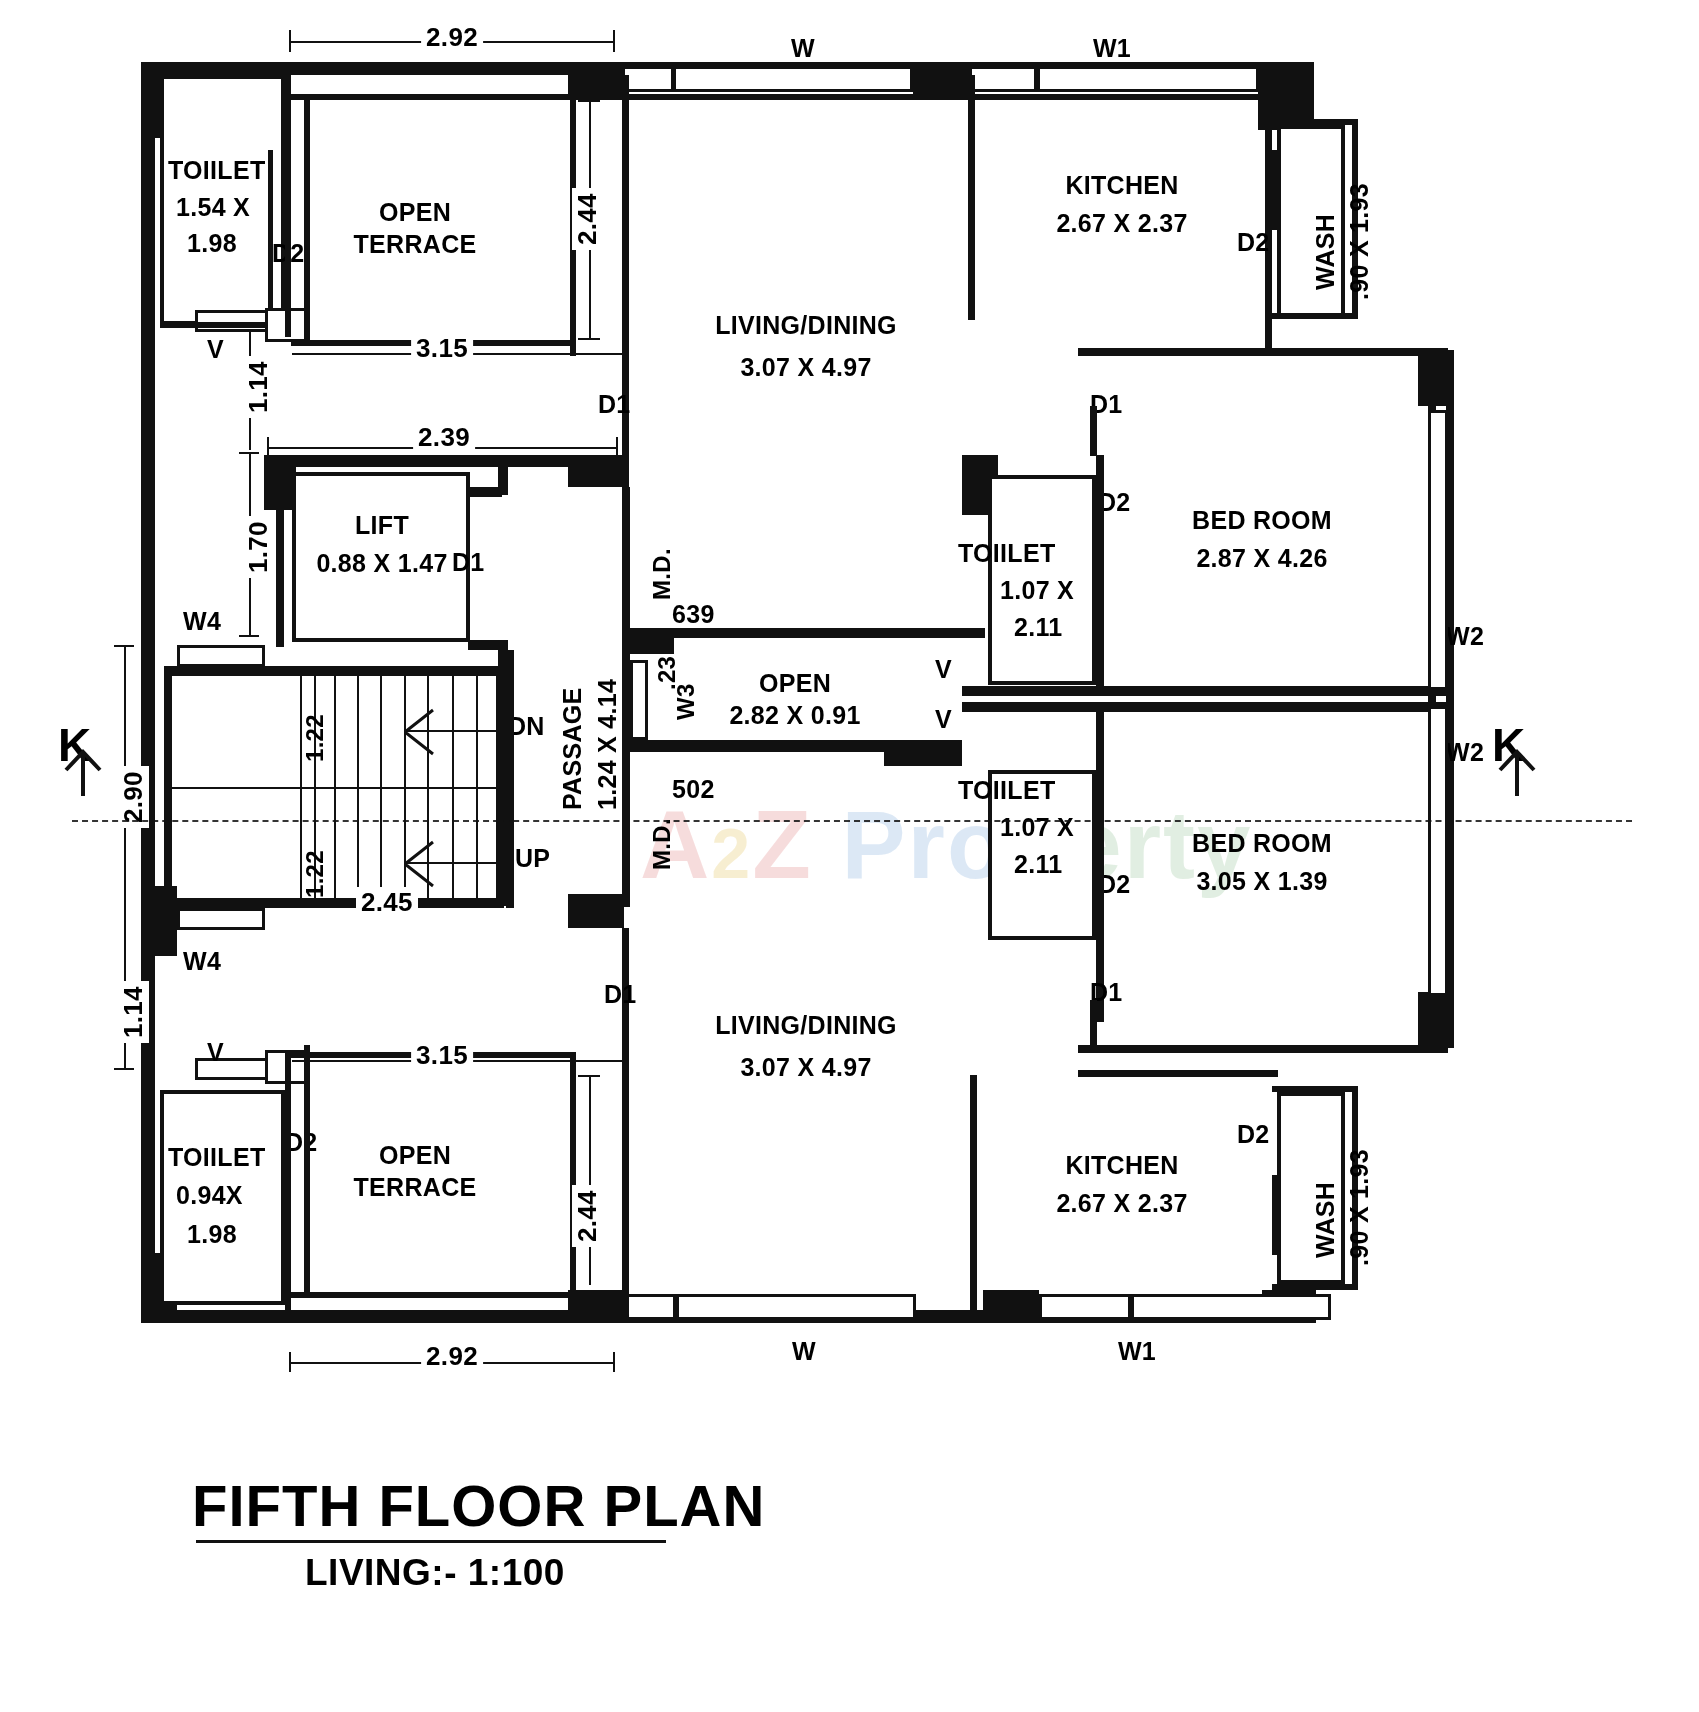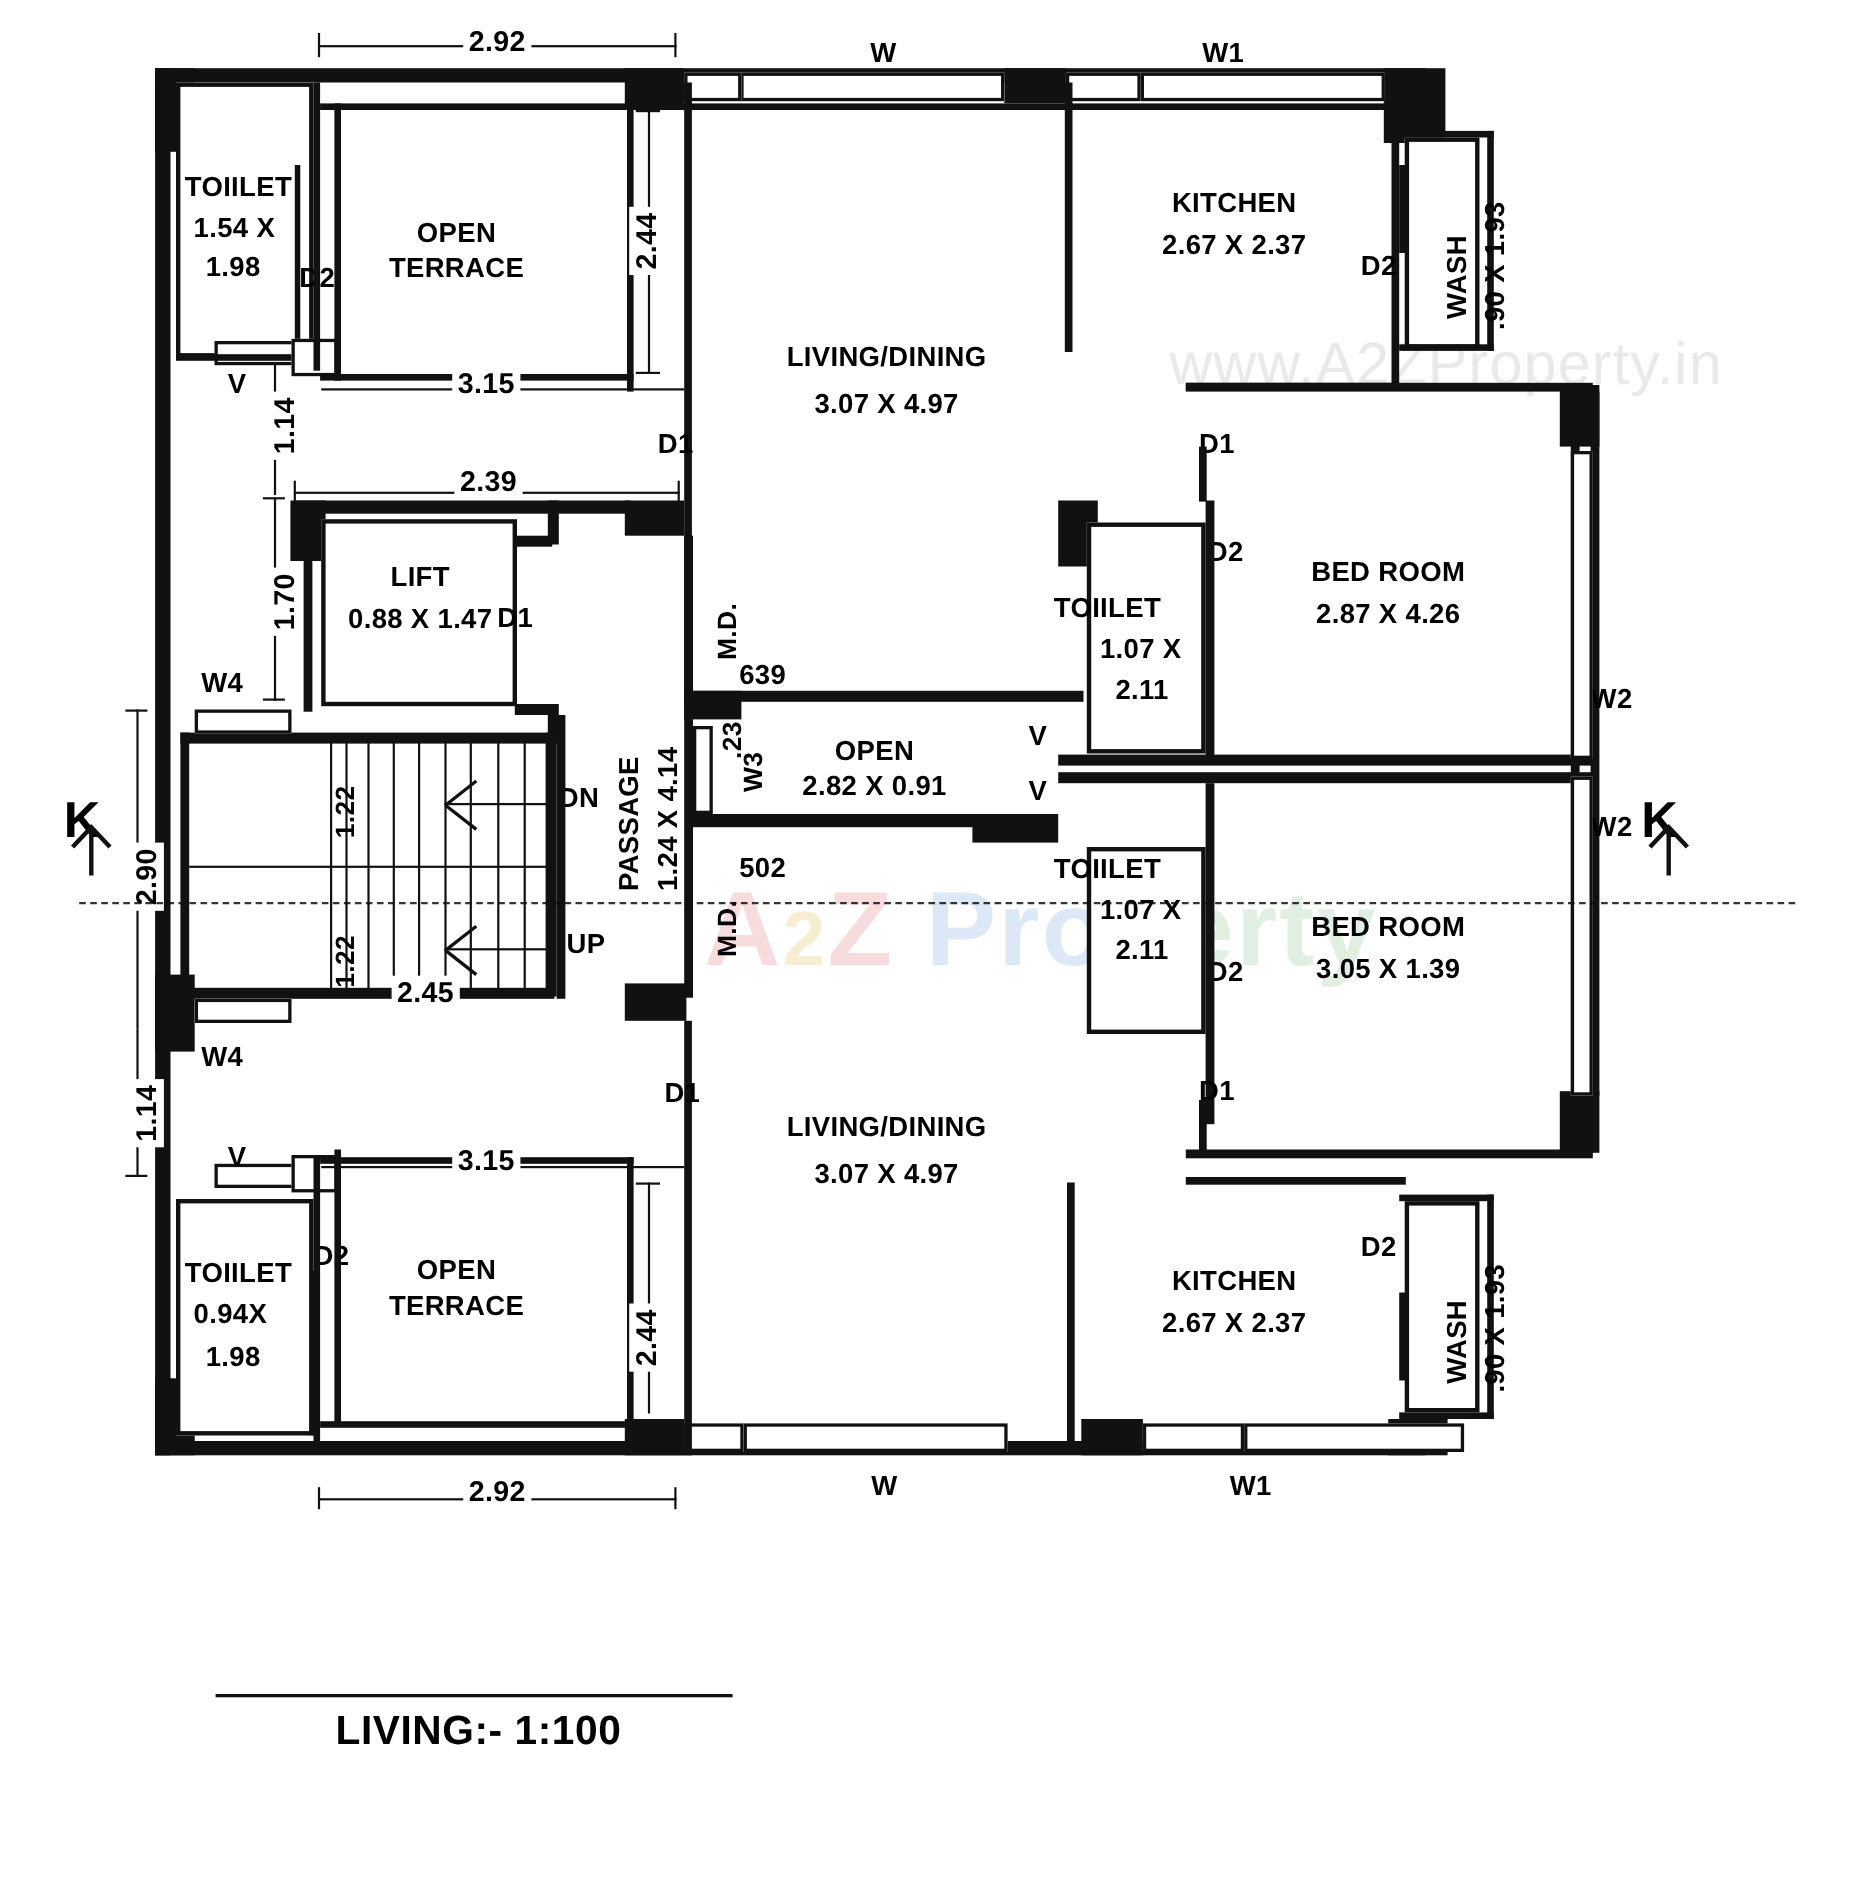--- a/index.html
+++ b/index.html
@@ -44,21 +44,20 @@
   .step{position:absolute;background:#111;width:2px;}
   .arrowline{position:absolute;border-top:2px solid #111;}
   
   .cl{position:absolute;border-top:2px dashed #111;opacity:.85;}
 </style>
 </head>
 <body>
 
 <div id="plan">
 
-  <div class="wm1" style="left:1063px;top:300px;">www.A2ZProperty.in</div>
   <div class="wm2" style="left:640px;top:790px;white-space:nowrap;">
     <span class="wmr">A</span><span class="wmZ" style="font-size:70px;">2</span><span class="wmr">Z</span>&nbsp;<span class="wmP">Pro</span><span class="wmp2">perty</span>
   </div>
 
   <div class="wall" style="left:141px;top:62px;width:14px;height:1261px;"></div>
 
   <div class="wall" style="left:141px;top:62px;width:1155px;height:13px;"></div>
 
   <div class="wall" style="left:141px;top:1310px;width:1155px;height:13px;"></div>
 
@@ -324,16 +323,17 @@
   <svg style="position:absolute;left:48px;top:748px;" width="70" height="50" viewBox="0 0 70 50">
       <path d="M35 48 L35 6 M18 22 L35 4 L52 22" stroke="#111" stroke-width="4" fill="none"></path>
     </svg>
   <div class="lbl kmark" style="left:1492px;top:718px;">K</div>
   <svg style="position:absolute;left:1482px;top:748px;" width="70" height="50" viewBox="0 0 70 50">
       <path d="M35 48 L35 6 M18 22 L35 4 L52 22" stroke="#111" stroke-width="4" fill="none"></path>
     </svg>
 
   <div class="cl" style="left:72px;top:820px;width:1560px;"></div>
 
+  <div class="lbl title" style="left:192px;top:1472px;">FIFTH FLOOR PLAN</div>
   <div class="tunder" style="left:196px;top:1540px;width:470px;"></div>
   <div class="lbl scale" style="left:305px;top:1552px;">LIVING:- 1:100</div>
 
 </div>
 
 </body></html>

